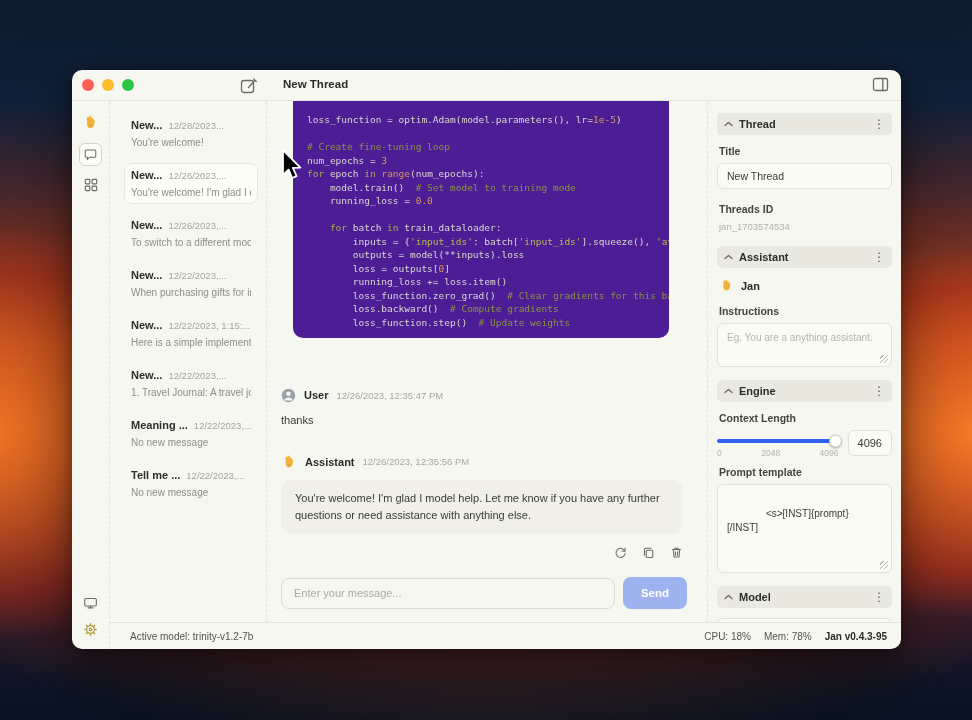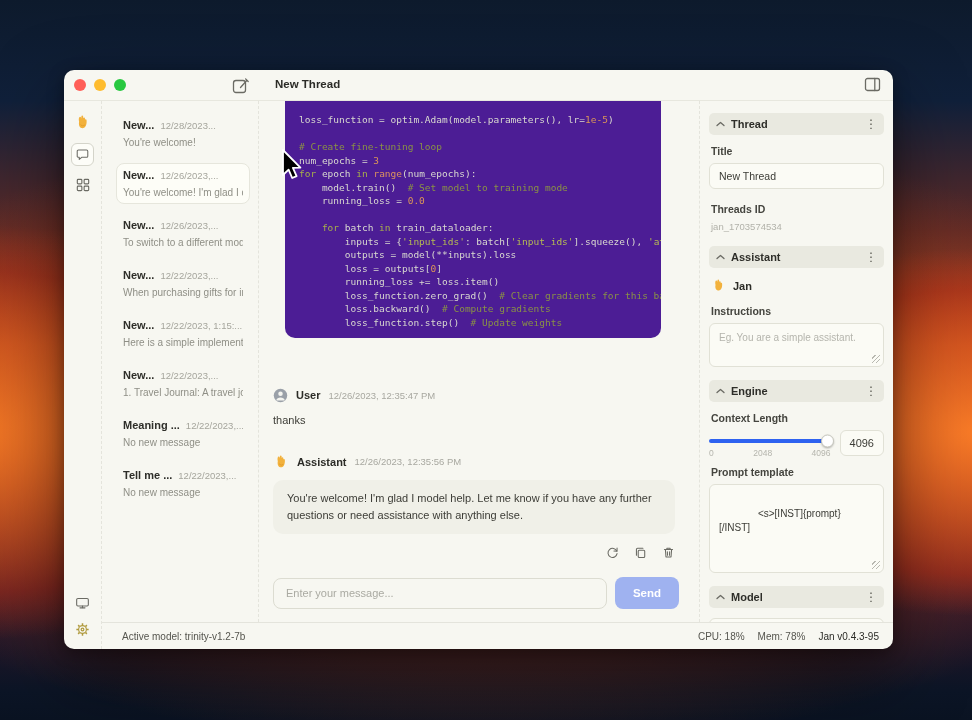--- a/index.html
+++ b/index.html
@@ -5,21 +5,21 @@
   * { margin:0; padding:0; box-sizing:border-box; }
   html,body { width:972px; height:720px; overflow:hidden; font-family:"Liberation Sans",sans-serif; }
 
   .desktop { position:absolute; inset:0; background:
     radial-gradient(ellipse 430px 230px at 101% 60%, rgba(255,128,40,.95), rgba(190,52,24,.55) 62%, rgba(120,30,30,0) 80%),
     radial-gradient(ellipse 520px 260px at -4% 60%, rgba(255,130,38,.9), rgba(170,45,24,.5) 62%, rgba(120,30,30,0) 80%),
     radial-gradient(ellipse 980px 430px at 50% 60%, rgba(216,78,26,.8), rgba(130,35,30,0) 74%),
     linear-gradient(180deg,#0d1a2c 0%,#10203a 14%,#5e2a26 32%,#a8431f 48%,#7e2e20 64%,#33182a 82%,#0c1526 96%,#0a1322 100%);
   }
 
-  .window { position:absolute; left:64px; top:70px; width:829px; height:579px; background:#f7f7f1;
+  .window { position:absolute; left:72px; top:70px; width:829px; height:579px; background:#f7f7f1;
     border-radius:10px; overflow:hidden; display:flex; flex-direction:column;
     box-shadow:0 28px 70px rgba(0,0,0,.5), 0 4px 16px rgba(0,0,0,.35); }
 
   
   .titlebar { flex:0 0 31px; border-bottom:1px solid #e7e7de; position:relative; display:flex; align-items:center; }
   .traffic { display:flex; gap:8px; padding-left:10px; }
   .light { width:12px; height:12px; border-radius:50%; }
   .light.red{background:#ff5f57;} .light.yellow{background:#febc2e;} .light.green{background:#28c840;}
   .compose-btn { position:absolute; left:166px; top:6px; width:20px; height:20px; background:none; border:none; cursor:pointer; }
   .win-title { position:absolute; left:211px; top:8px; font-size:11.5px; font-weight:700; color:#2c2c27; }
@@ -99,21 +99,21 @@
   .ctx-value { border:1px solid #e1e1d6; border-radius:6px; background:#fbfbf5; padding:6px 9px; font-size:11px; color:#3c3c36; }
 
   .model-select { border:1px solid #e1e1d6; border-radius:6px; background:#fbfbf5; height:28px;
     display:flex; align-items:center; justify-content:space-between; padding:0 9px; font-size:10.5px;
     color:#3c3c36; margin-bottom:12px; cursor:pointer; }
 
   
   .statusbar { flex:0 0 27px; border-top:1px solid #e4e4dc; display:flex; align-items:center;
     padding:0 14px 0 20px; font-size:10px; color:#55554e; }
   .sb-right { margin-left:auto; display:flex; gap:13px; align-items:center; }
-  .sb-version { font-weight:400; color:#2b2b26; }
+  .sb-version { font-weight:700; color:#2b2b26; }
 
   .cursor { position:absolute; left:276px; top:147px; z-index:50; pointer-events:none; }
   .icon-stroke { stroke:#6b6b64; fill:none; stroke-width:1.3; stroke-linecap:round; stroke-linejoin:round; }
 </style>
 </head>
 <body>
 
 <div class="desktop">
   <div class="window">
 
@@ -330,21 +330,21 @@
               <button class="sh-kebab">⋮</button>
             </div>
             <div class="assistant-name-row">
               <svg width="15" height="15" viewBox="0 0 24 24">
                   <path fill="#f2b13c" d="M7.2 11 C6.2 7,7 3.8,8.6 3.9 C9.7 4,10.1 5.2,10.1 6.6 L10.4 3.4 C10.6 1.8,12.7 1.9,12.9 3.5 L13.1 6.1 C13.5 4.6,15.4 4.7,15.5 6.3 L15.6 8.2 C16.2 7.1,17.7 7.4,17.8 9 C18 12.2,17.6 15.2,16.1 17.6 C14 20.8,9.6 20.7,7.9 17.6 C6.9 15.8,6.7 13.6,7.2 11 Z"></path>
                 </svg>
               <span>Jan</span>
             </div>
             <div class="field-label">Instructions</div>
             <div class="fake-textarea placeholder">
-              <span>Eg. You are a simple assistant.</span>
+              <span>Eg. You are a anything assistant.</span>
               <span class="grip"></span>
             </div>
 
             <div class="section-header">
               <svg width="9" height="6" viewBox="0 0 9 6">
                   <polyline points="1,4.5 4.5,1.5 8,4.5" class="icon-stroke"></polyline>
                 </svg>
               <span class="sh-label">Engine</span>
               <button class="sh-kebab">⋮</button>
             </div>

